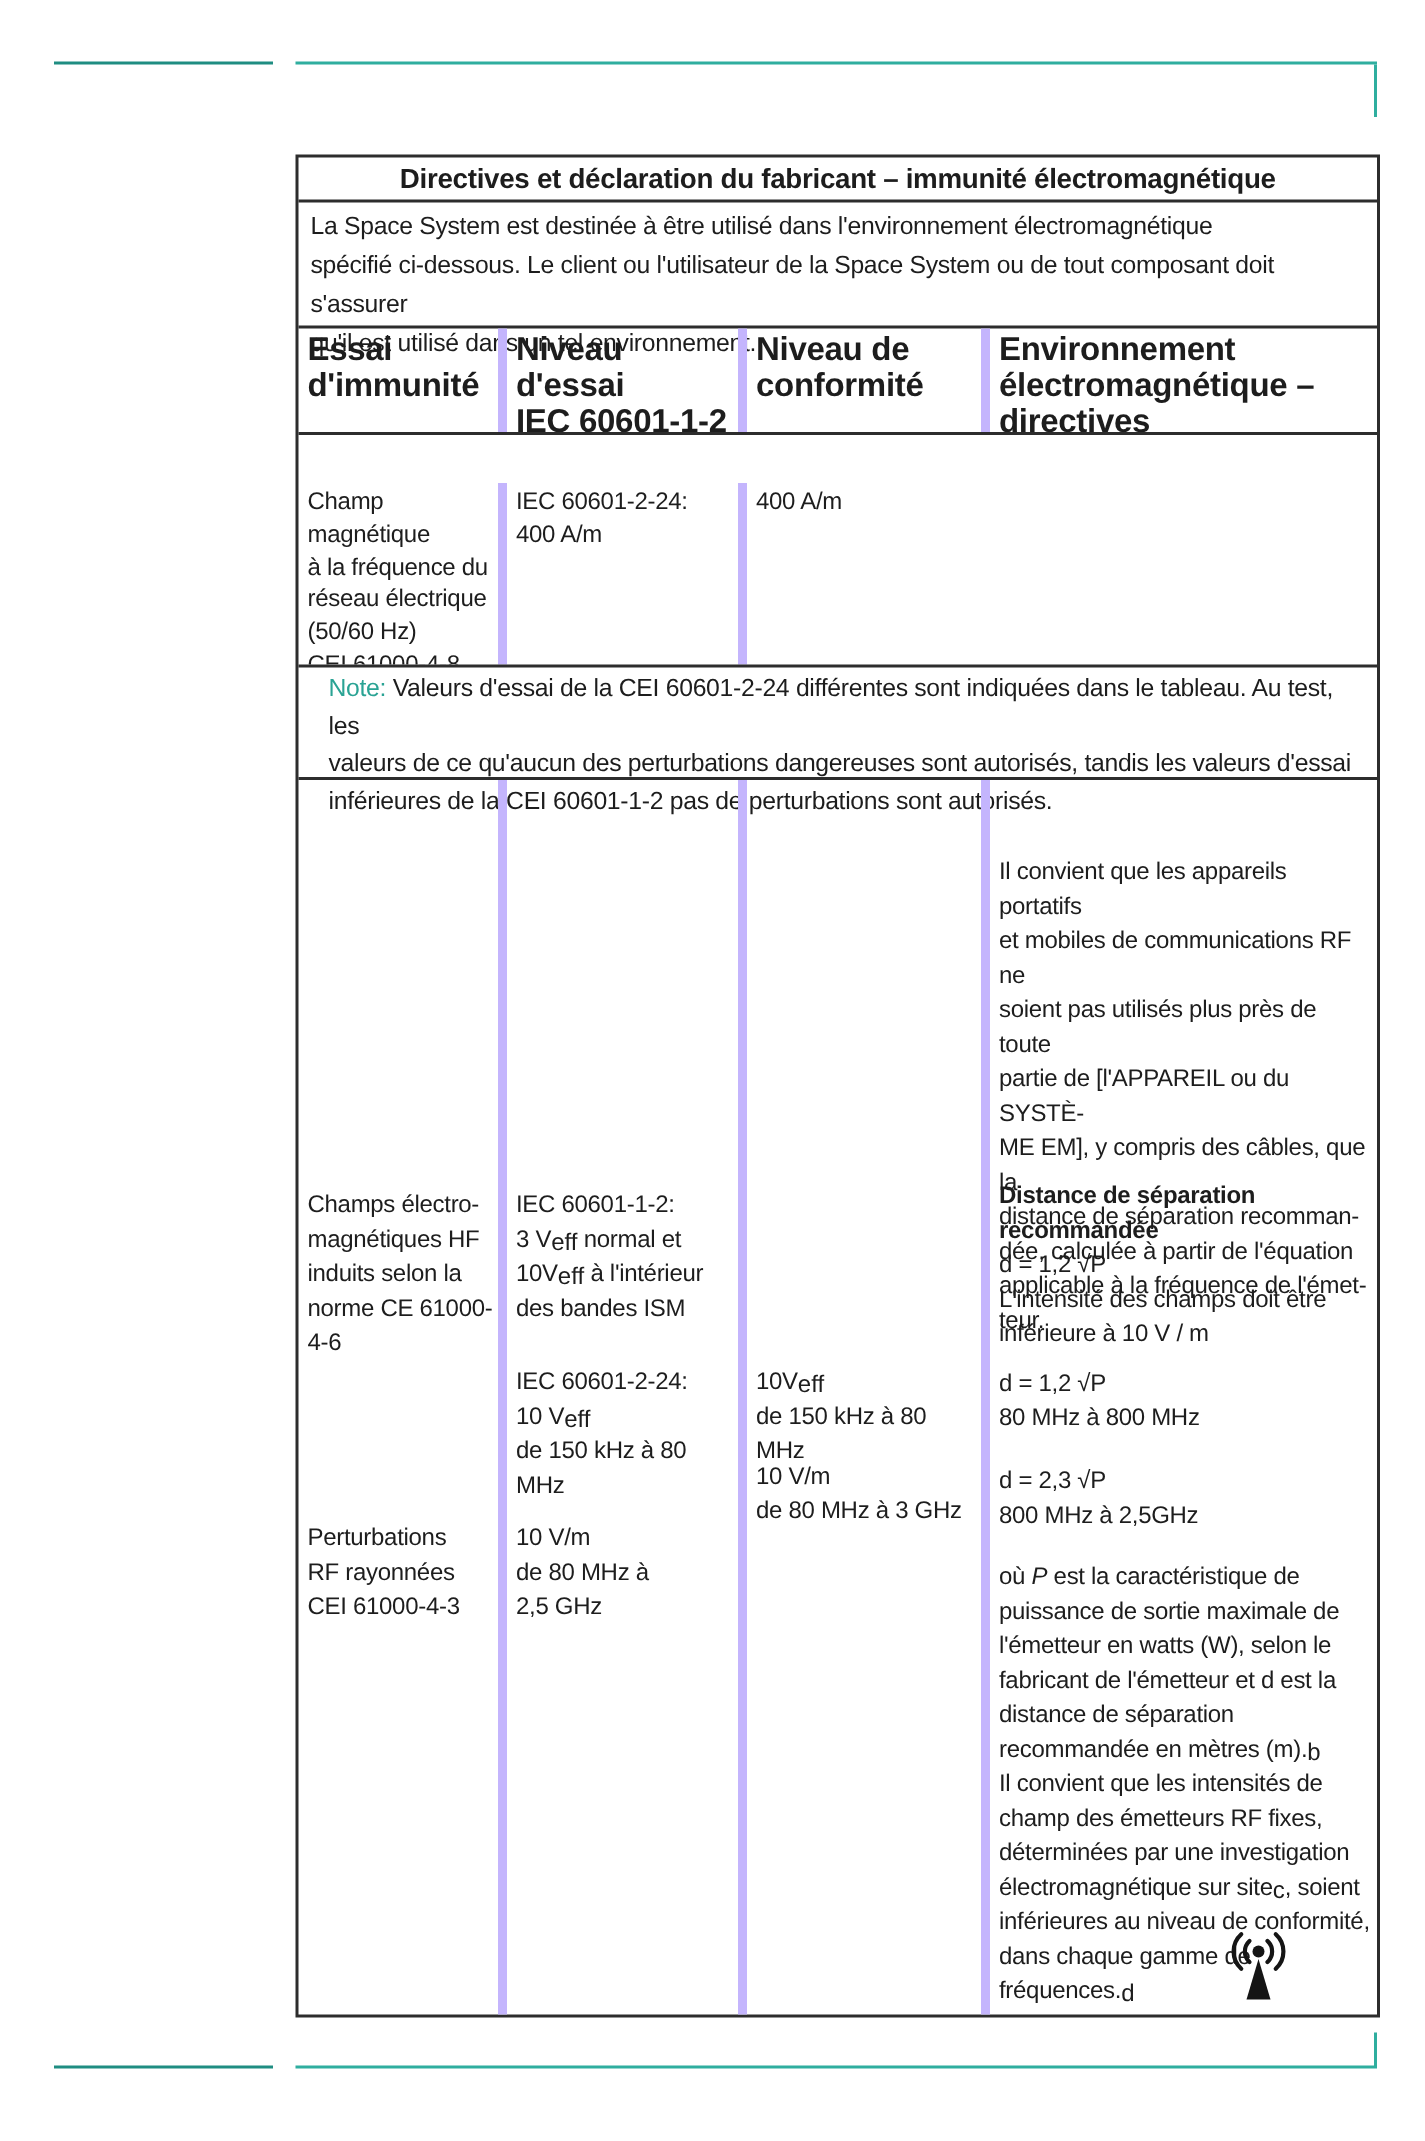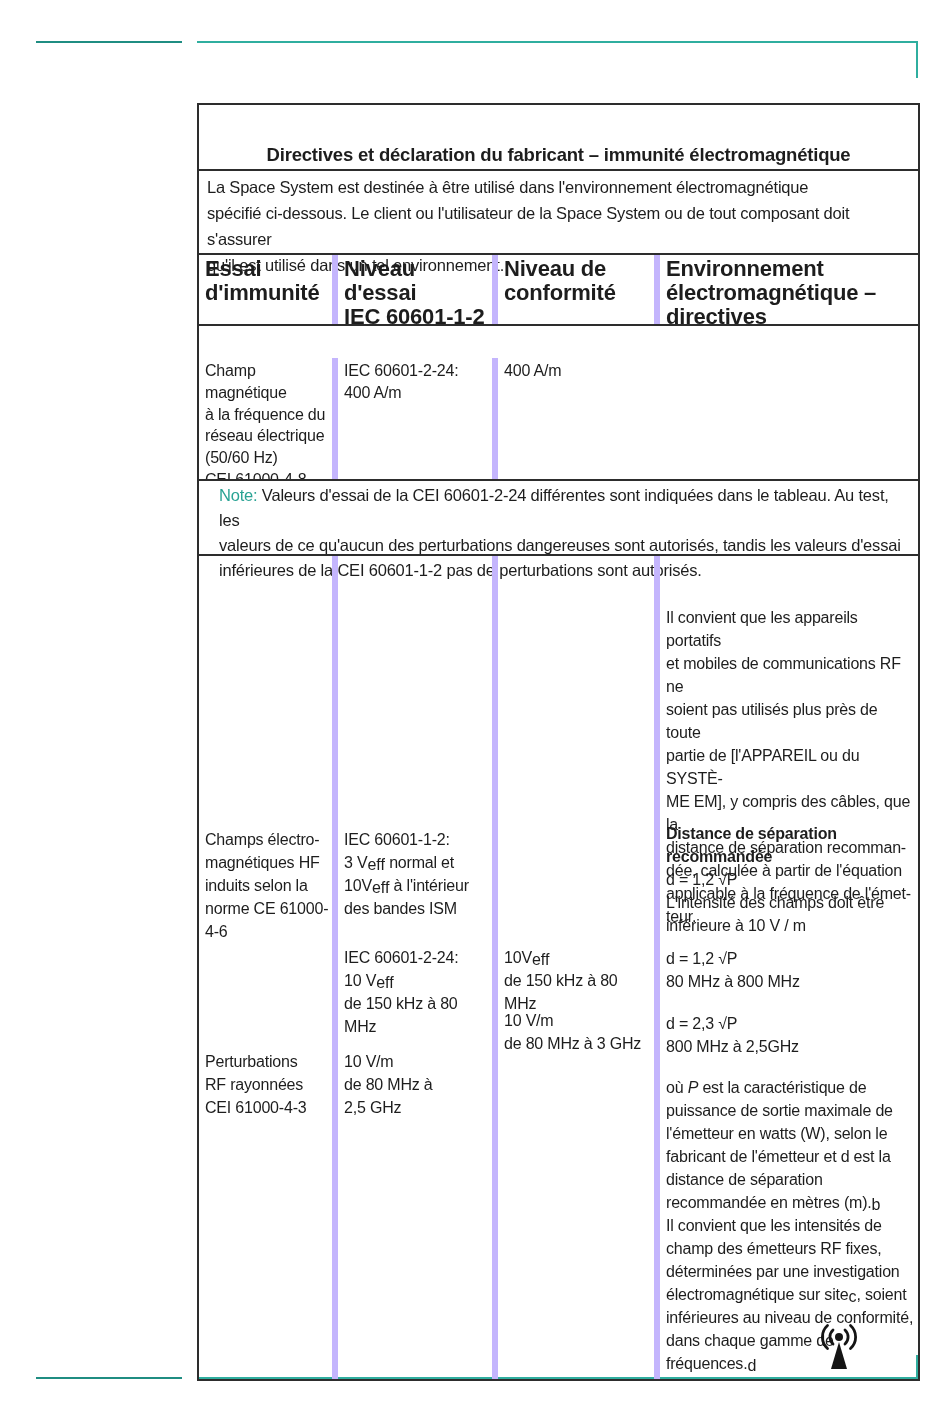--- a/index.html
+++ b/index.html
@@ -11,21 +11,21 @@
   
   .rule { position:absolute; background:#2fae9f; }
   .rule.dark { background:#1f8d82; }
 
   
   .doc-table {
     position:absolute; left:197px; top:103px; width:723px;
     border:2px solid #2d2d2d; box-sizing:border-box; font-size:16px;
   }
   .row { box-sizing:border-box; border-top:2px solid #2d2d2d; position:relative; }
-  .row:first-child { border-top:none;margin-top:36px; }
+  .row:first-child { border-top:none; }
 
   .title-row { height:28px; display:flex; align-items:center; justify-content:center; }
   .title-row span { font-weight:bold; font-size:18.5px; }
 
   .intro-row { height:84px; padding:3px 8px 0 8px; white-space:pre-line; line-height:26px; font-size:16.5px; }
 
   .grid { display:grid; grid-template-columns:133px 160px 162px 1fr; }
   .cell { box-sizing:border-box; border-left:6px solid #c4b5fd; padding:2px 4px 0 6px; white-space:pre-line; overflow:hidden; }
   .cell:first-child { border-left:none; }
 

